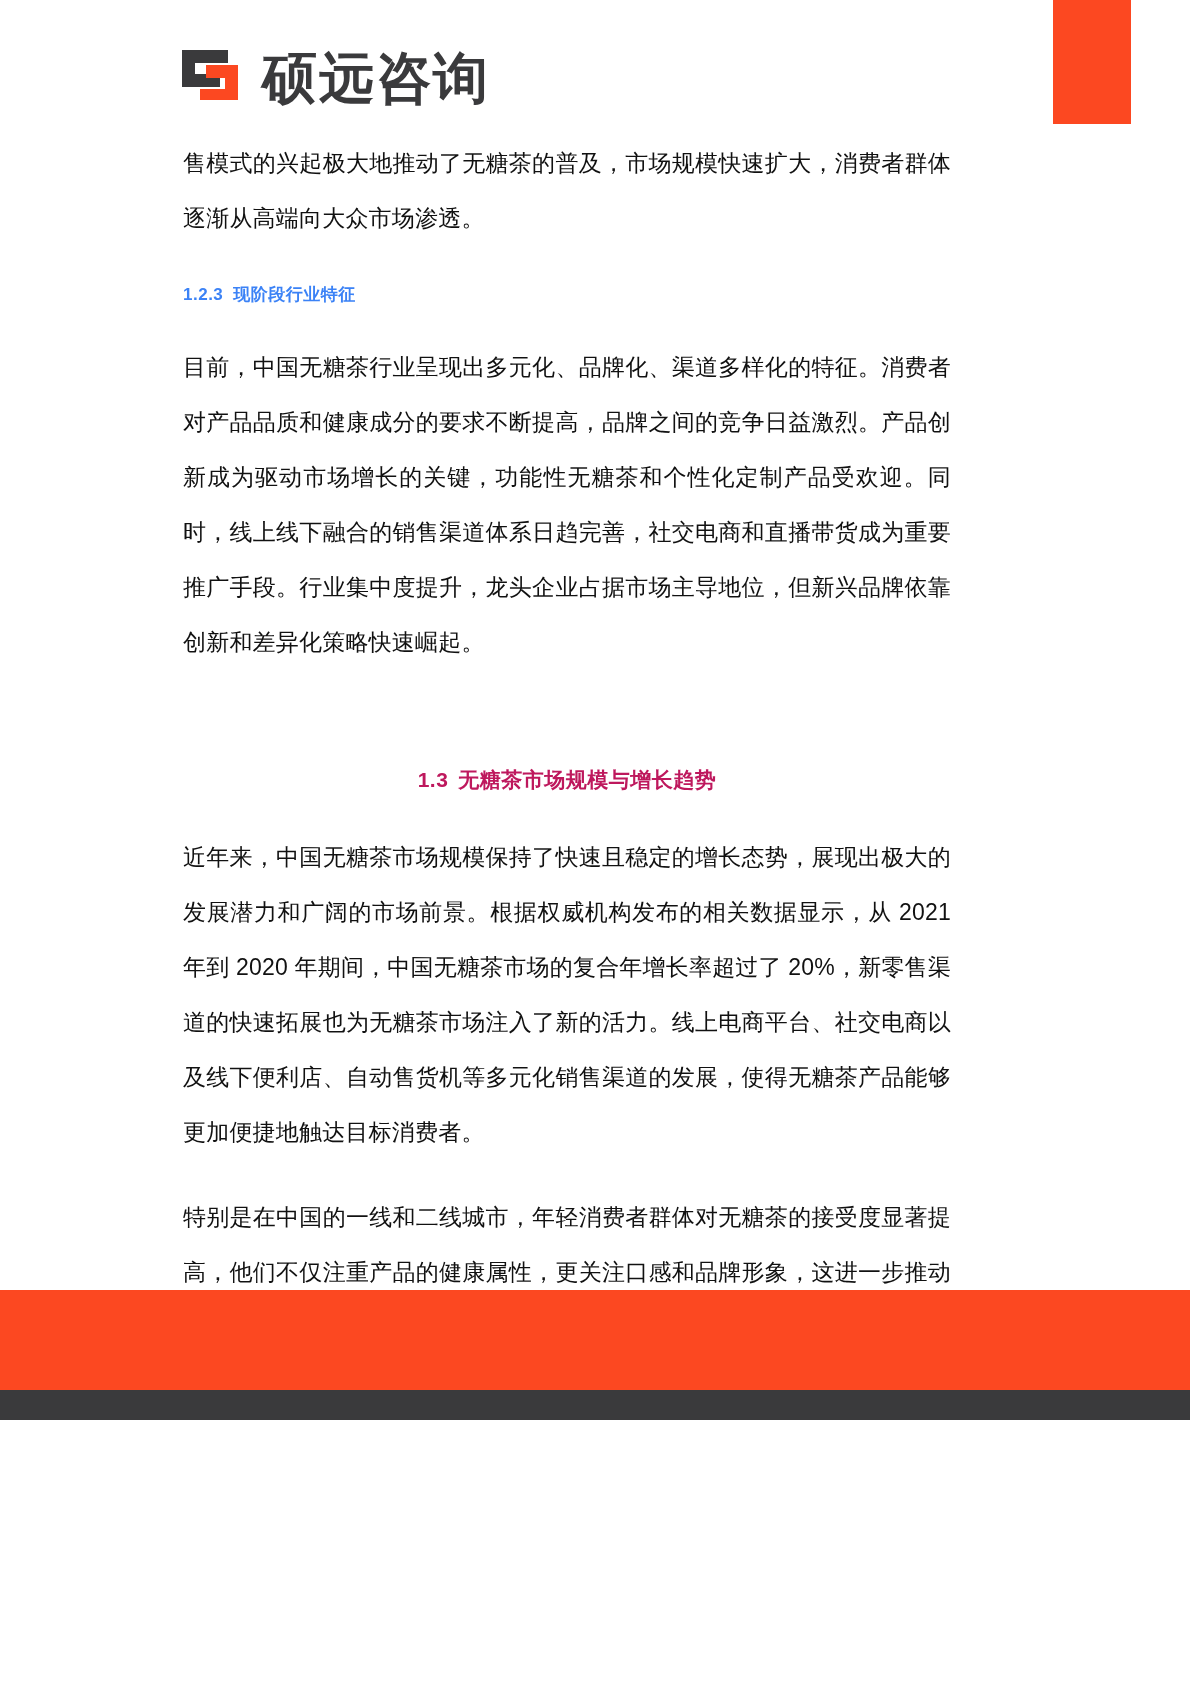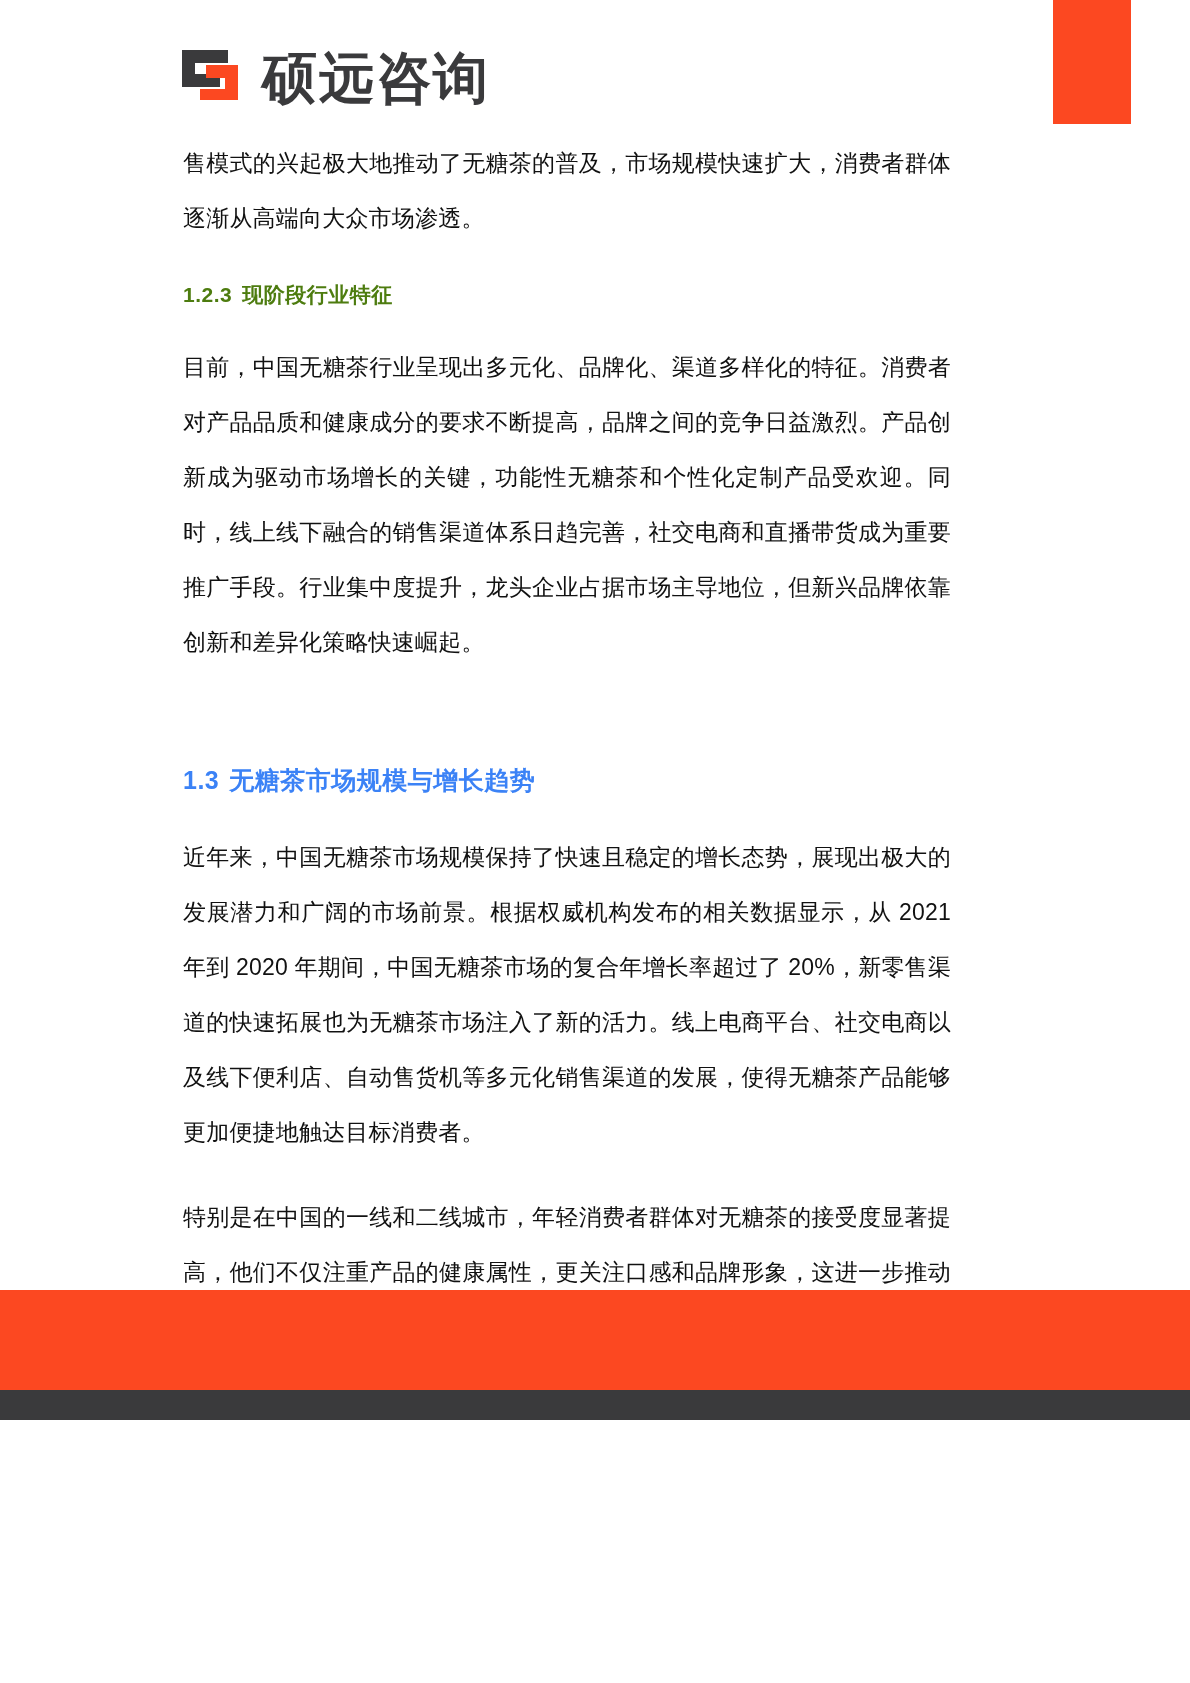--- a/index.html
+++ b/index.html
@@ -86,32 +86,33 @@
     color: #111111;
     text-align: justify;
     text-justify: inter-character;
     letter-spacing: 0.2px;
     font-family: "Liberation Sans", "DejaVu Sans", sans-serif;
   }
   p.body-text:last-child { margin-bottom: 0; }
 
   h2.heading-2 {
     margin: 34px 0 30px 0;
-    font-size: 25px;
+    font-size: 21px;
     line-height: 40px;
     font-weight: 700;
-    color: #3b82f6;
+    color: #be185d;
     letter-spacing: 0.5px;
+    text-align: center;
   }
   h3.heading-3 {
     margin: 28px 0 26px 0;
-    font-size: 21px;
+    font-size: 17px;
     line-height: 38px;
     font-weight: 700;
-    color: #4d7c0f;
+    color: #3b82f6;
     letter-spacing: 0.5px;
   }
   .h-num { margin-right: 10px; }
 
   .spacer-lg { height: 26px; }
 
   
   .page-number {
     position: absolute;
     left: 0;

